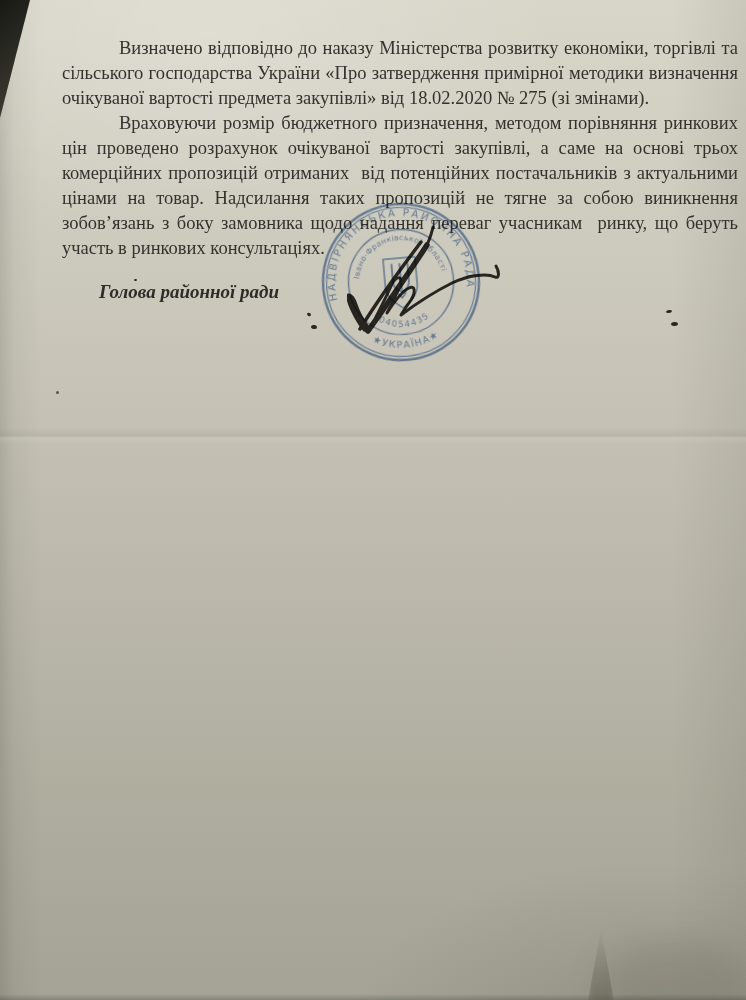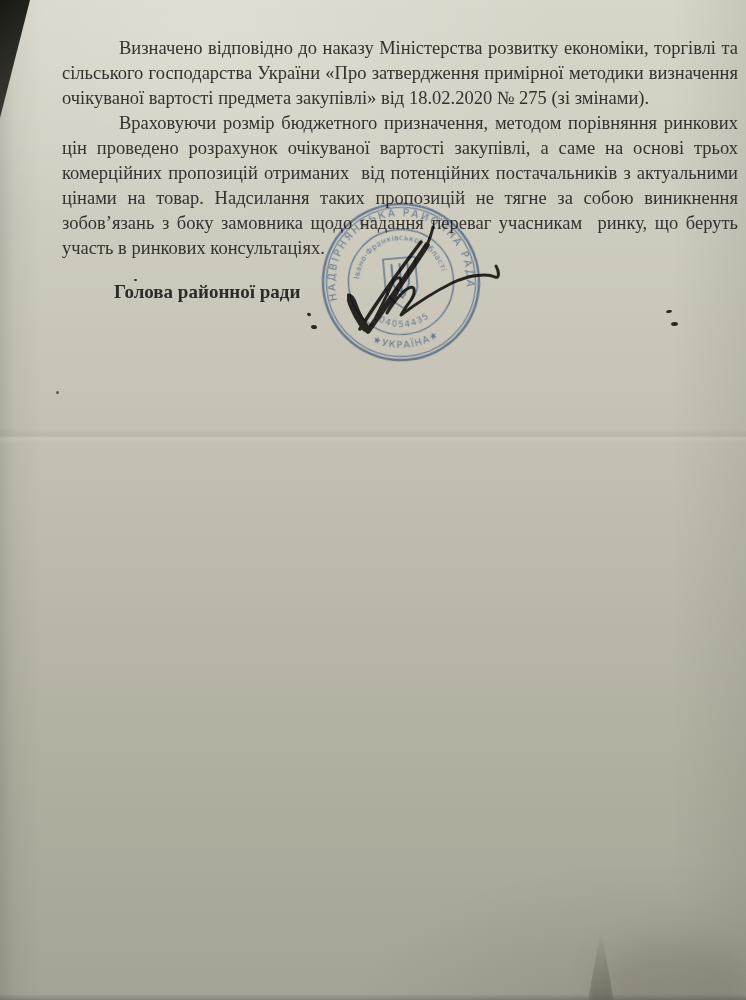--- a/index.html
+++ b/index.html
@@ -29,21 +29,21 @@
     background:rgba(78,76,64,0.16);filter:blur(16px);}
   .content{
     position:absolute;left:62px;top:36px;width:676px;
     font-size:18.5px;line-height:25px;color:#34322e;
     text-align:justify;
   }
   .content p{margin:0;text-indent:57px;white-space:pre-wrap;}
   .sig-title,.sig-name{
     position:absolute;top:281px;font-weight:bold;font-size:19px;color:#2e2c29;white-space:nowrap;
   }
-  .sig-title{left:114px;}
+  .sig-title{left:99px;font-style:italic;}
   .sig-name{left:525px;}
   .stamp{
     position:absolute;left:301px;top:182px;width:200px;height:200px;
     transform:rotate(-5deg);mix-blend-mode:multiply;opacity:0.92;filter:blur(0.2px);
   }
   .stamp text{font-family:"DejaVu Sans", sans-serif;}
   .signature{
     position:absolute;left:320px;top:200px;width:200px;height:160px;
     mix-blend-mode:multiply;
   }

